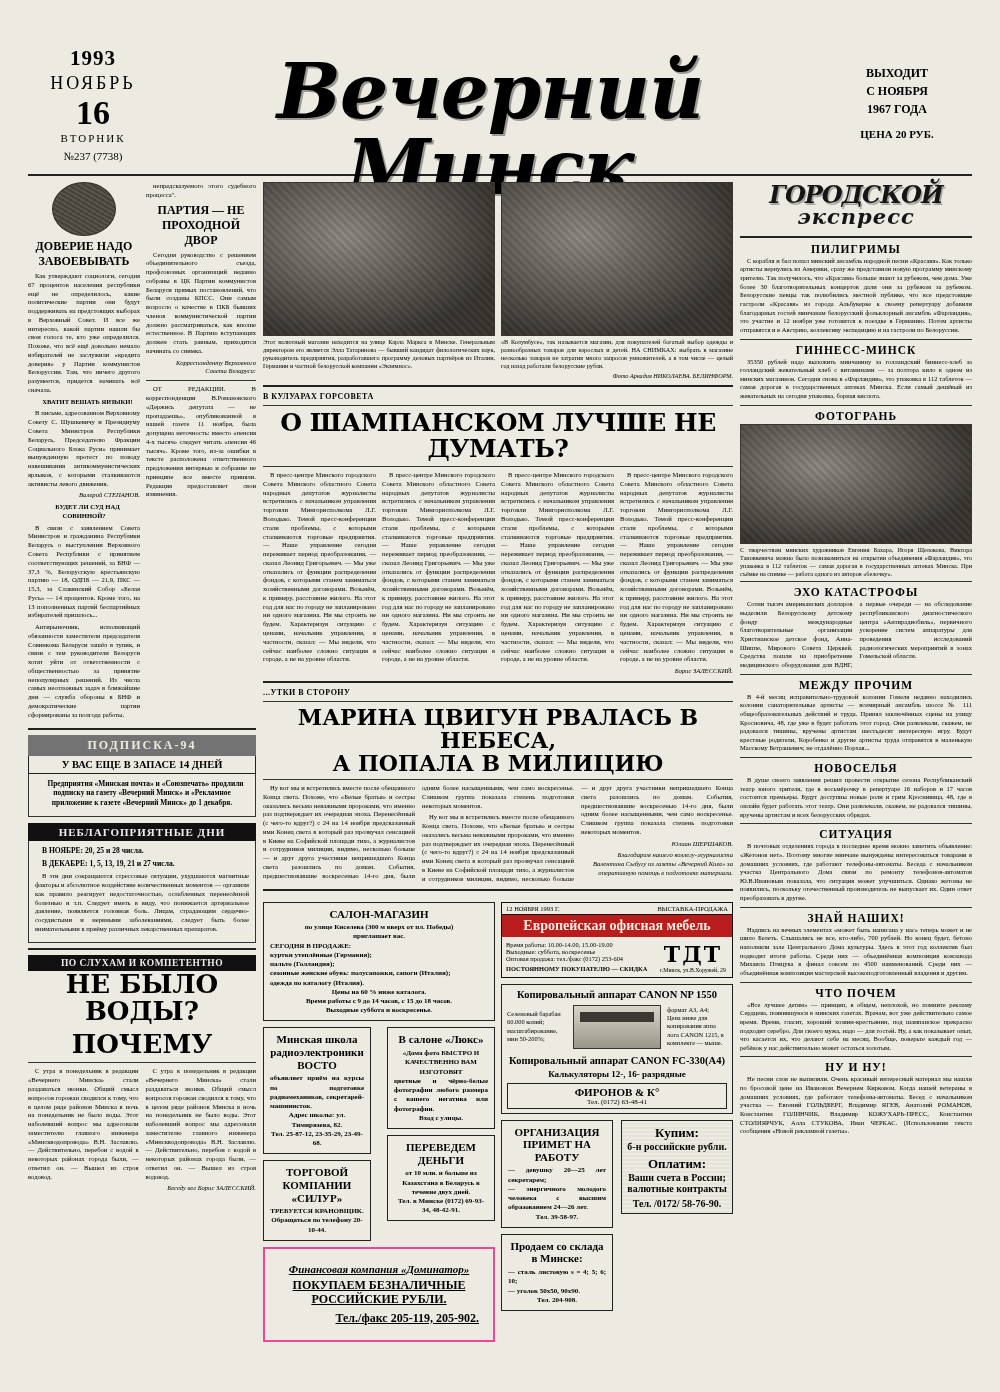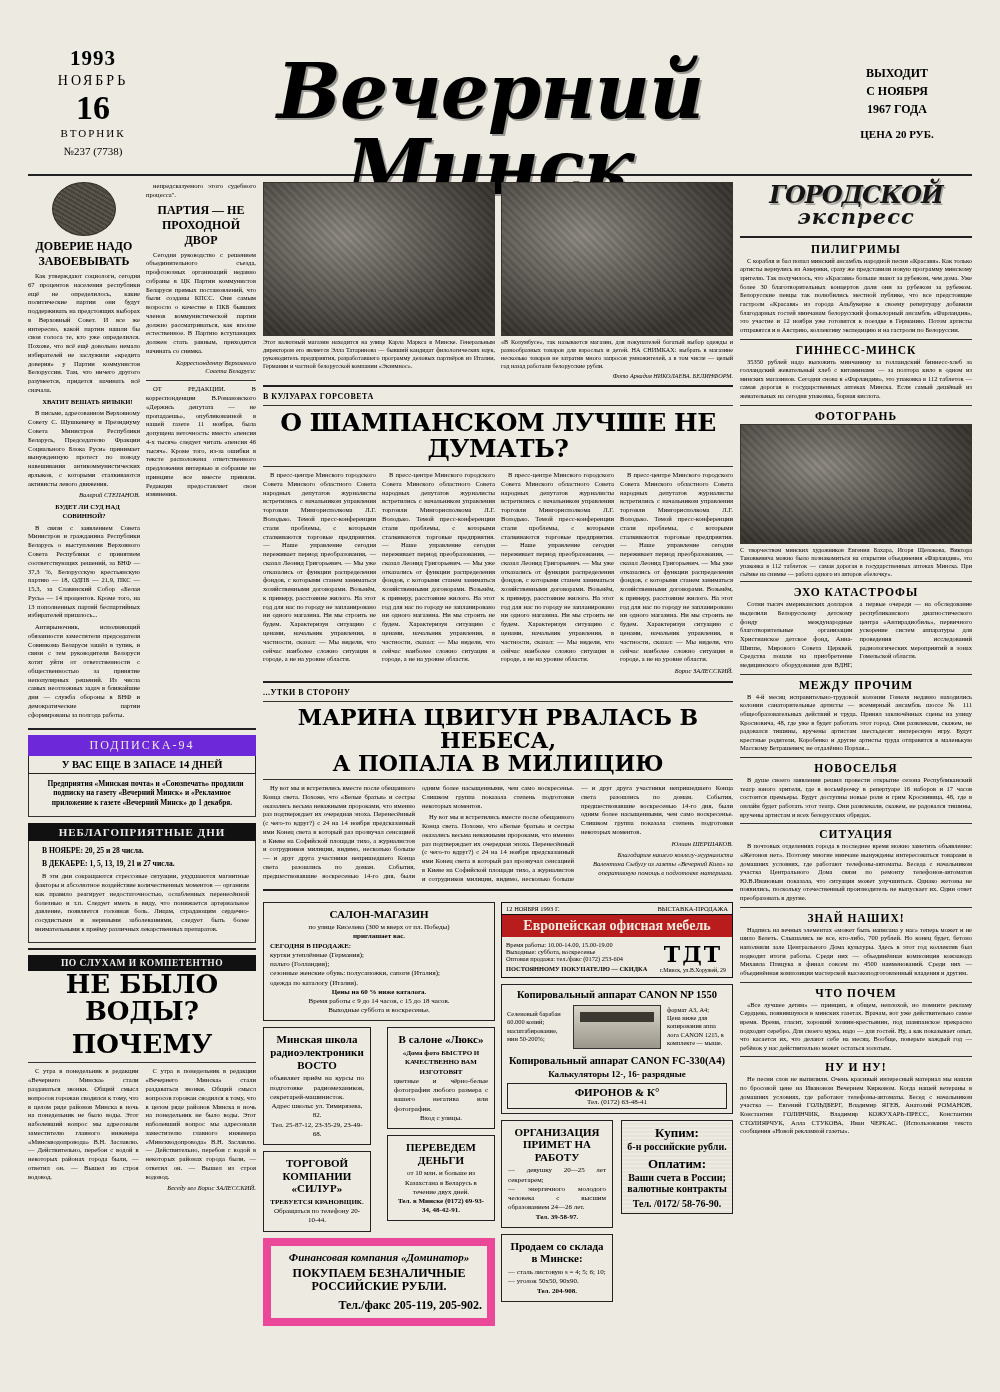--- a/index.html
+++ b/index.html
@@ -17,21 +17,21 @@
       linear-gradient(135deg, rgba(0,0,0,0.03), rgba(0,0,0,0) 40%),
       #eceaе0;
     background-color:#eceae1;
   }
   .frame{position:absolute;left:28px;top:30px;right:28px;bottom:18px;}
 
   
   .masthead{display:flex;align-items:flex-start;justify-content:space-between;height:140px;}
   .mast-left{width:130px;text-align:center;font-family:"Liberation Serif",serif;padding-top:16px;}
   .mast-left .year{font-size:21px;font-weight:bold;letter-spacing:1px;}
-  .mast-left .month{font-size:14px;letter-spacing:3px;margin-top:2px;}
+  .mast-left .month{font-size:18px;letter-spacing:3px;margin-top:2px;}
   .mast-left .day{font-size:34px;font-weight:bold;line-height:1;margin-top:2px;}
   .mast-left .weekday{font-size:11px;letter-spacing:2px;margin-top:2px;}
   .mast-left .issue{font-size:11px;margin-top:6px;}
   .mast-title{flex:1;text-align:center;}
   .mast-title .t{
     font-family:"DejaVu Serif", serif;
     font-weight:bold;font-size:76px;line-height:1;
     letter-spacing:-1px;
     margin-top:24px;
     text-shadow:2px 2px 0 rgba(0,0,0,.35);
@@ -68,42 +68,42 @@
     background:radial-gradient(ellipse at 35% 35%, rgba(255,255,255,.22), rgba(0,0,0,.45) 75%);}
 
   .kicker{font-size:8px;font-weight:bold;letter-spacing:.5px;}
   .headline-xl{font-family:"DejaVu Serif",serif;font-weight:bold;font-size:25px;text-align:center;line-height:1.05;letter-spacing:-.5px;}
   .headline-l{font-family:"DejaVu Serif",serif;font-weight:bold;font-size:22px;text-align:center;line-height:1.05;}
 
   .badge-black{background:#111;color:#eee;font-weight:bold;text-align:center;font-size:11px;padding:3px 4px;letter-spacing:1px;}
 
   .adbox{border:1px solid #222;padding:5px 6px;margin-top:6px;}
   .adbox h4{margin:0 0 3px 0;font-size:11px;text-align:center;font-weight:bold;line-height:1.15;}
-  .adbox .ln{font-size:7px;line-height:1.32;text-align:justify;}
+  .adbox .ln{font-size:7px;line-height:1.32;text-align:justify;font-weight:bold;}
   .adbox .ctr{text-align:center;}
 
   .gorod-logo{
     text-align:center;font-family:"DejaVu Serif",serif;font-weight:bold;font-style:italic;
     color:#151515;line-height:.95;padding:2px 0 4px 0;
   }
   .gorod-logo .l1{font-size:24px;letter-spacing:-1px;text-shadow:1.5px 1.5px 0 rgba(0,0,0,.3);}
   .gorod-logo .l2{font-size:21px;letter-spacing:1px;}
 
   .rsec{font-weight:bold;font-size:11.5px;letter-spacing:1px;margin:0 0 2px 0;}
   .rtext{font-size:6.5px;line-height:1.33;text-align:justify;}
   .rtext p{margin:0 0 3px 0;text-indent:7px;}
   .hr2{border-top:2px solid #222;margin:5px 0;}
   .hr1{border-top:1px solid #333;margin:4px 0;}
 
   .stamp{
     width:62px;height:52px;border-radius:50%;
     background:repeating-linear-gradient(30deg,#5a554c 0 2px,#474239 2px 4px);
     margin:0 auto;position:relative;border:1px solid #2e2a24;
   }
-  .subs-title{background:#6d28d9;color:#efeade;font-weight:normal;text-align:center;font-size:12px;letter-spacing:2px;padding:3px;}
+  .subs-title{background:#737373;color:#efeade;font-weight:bold;text-align:center;font-size:12px;letter-spacing:2px;padding:3px;}
   .subs-sub{border:1px solid #222;border-top:none;text-align:center;font-weight:bold;font-size:10.5px;padding:3px;}
 
   .euro-ad{border:1px solid #111;margin-top:6px;}
   .euro-ad .top{display:flex;justify-content:space-between;font-size:6.5px;padding:2px 4px;border-bottom:1px solid #111;}
   .euro-ad .title{background:#b91c1c;color:#f1ece0;text-align:center;font-weight:bold;font-size:14px;padding:3px;}
   .euro-ad .body{display:flex;font-size:6.4px;padding:4px;gap:5px;}
   .tdt{font-family:"DejaVu Serif",serif;font-weight:bold;font-size:22px;text-align:center;letter-spacing:2px;}
 
   .copier{border:1px solid #222;margin-top:6px;padding:4px 5px;}
   .copier .hl{font-weight:bold;font-size:10.5px;text-align:center;margin-bottom:3px;}
@@ -112,21 +112,21 @@
 
   .kupim{border:1px solid #222;margin-top:6px;padding:4px;background:
      repeating-linear-gradient(0deg, rgba(0,0,0,.03) 0 2px, rgba(0,0,0,0) 2px 4px);}
   .kupim .big{font-weight:bold;font-size:13px;text-align:center;}
   .kupim .med{font-weight:bold;font-size:10px;text-align:center;}
 
   .why-head{font-family:"DejaVu Serif",serif;font-weight:bold;font-size:26px;text-align:center;line-height:1.05;}
   .sig{font-size:6.6px;text-align:right;font-style:italic;margin-top:3px;}
   .photo-cap{font-size:6.2px;line-height:1.28;text-align:justify;margin-top:2px;}
 
-  .fin-box{border:8px solid #ec4899;margin-top:6px;padding:5px;text-align:center;}
+  .fin-box{border:2px solid #ec4899;margin-top:6px;padding:14px;text-align:center;text-decoration:underline;}
   .fin-box .t1{font-weight:bold;font-size:11px;font-style:italic;}
   .fin-box .t2{font-weight:bold;font-size:12px;margin-top:4px;line-height:1.15;}
   .fin-box .t3{font-weight:bold;font-size:12px;margin-top:4px;text-align:right;}
 
   .flexrow{display:flex;gap:6px;}
 </style>
 </head>
 <body>
 
 <div id="page">

